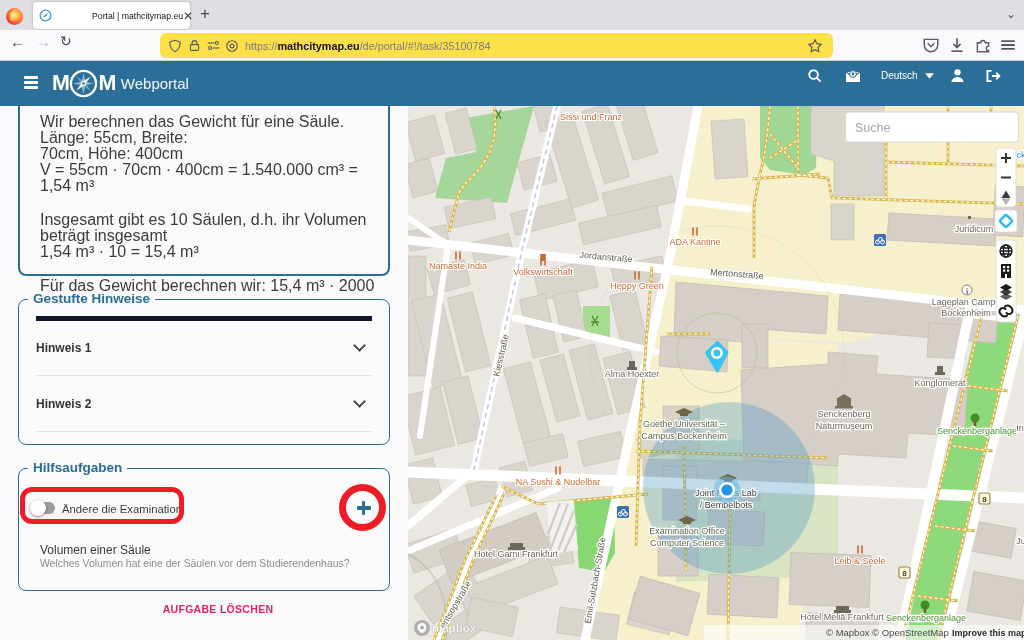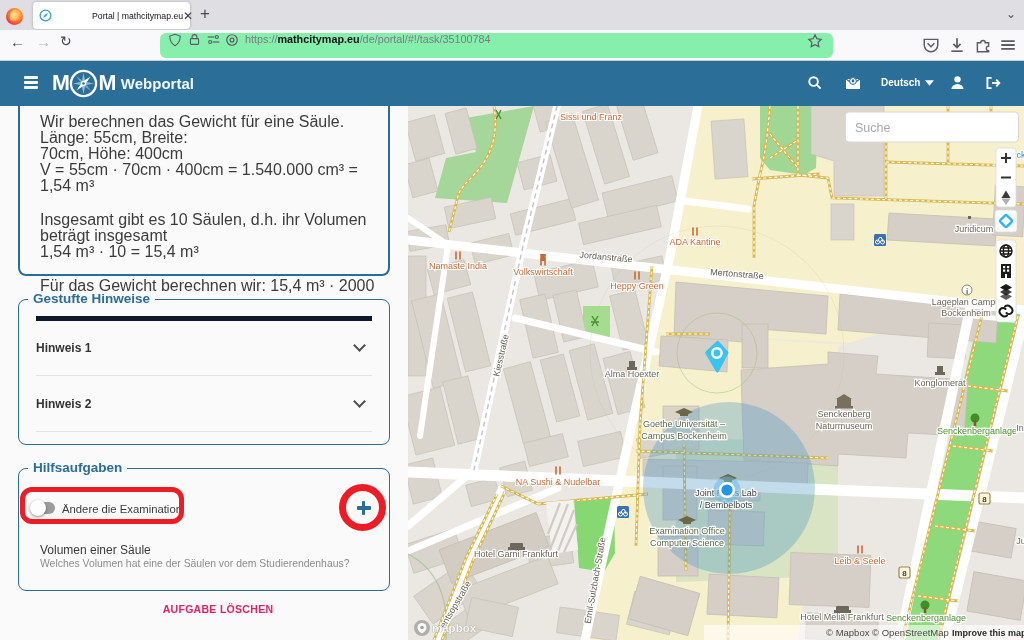--- a/index.html
+++ b/index.html
@@ -15,34 +15,34 @@
   #tab { position:absolute; left:33px; top:2px; width:157px; height:27px; background:#fff; border-radius:4px;
     box-shadow:0 0 3px rgba(0,0,0,.25); display:flex; align-items:center; }
   #tabfav { width:13px; height:13px; margin-left:6px; flex:none; }
   #tabtitle { font-size:8.7px; color:#15141a; margin-left:6px; white-space:nowrap;padding-left:34px; }
   #tabclose { margin-left:auto; margin-right:9px; color:#3a3a44; font-size:12px; }
   .newtab { position:absolute; top:4px; color:#4a4a55; font-size:17px; font-weight:400; }
   #tabchev { position:absolute; right:8px; top:7px; color:#55555f; font-size:12px; }
 
   #toolbar { position:absolute; top:30px; left:0; width:1024px; height:31px; background:#f9f9fb; border-bottom:1px solid #ccccd3; }
   .navic { position:absolute; top:3px; font-size:15px; color:#45454f; }
-  #urlbar { position:absolute; left:160px; top:3px; width:673px; height:25px; background:#86efac; border-radius:6px;
-    display:flex; align-items:flex-start; color:#5b5b66; }
+  #urlbar { position:absolute; left:160px; top:3px; width:673px; height:25px; background:#fde047; border-radius:6px;
+    display:flex; align-items:center; color:#5b5b66; }
   #urltext { font-size:10.8px; color:#7a7a85; margin-left:6px; }
   #urltext b { color:#15141a; font-weight:700; }
   .tbicon { position:absolute; top:6px; width:18px; height:18px; color:#5b5b66; }
 
   
   #appheader { position:absolute; top:61px; left:0; width:1024px; height:45px; background:#2b6e98; }
   #burger { position:absolute; left:24px; top:76px; }
   #burger div { width:14px; height:2.5px; background:#fff; margin-bottom:2.6px; border-radius:1px; }
   #logo { position:absolute; left:52px; top:61px; height:45px; display:flex; align-items:center; color:#fff; }
   .logoM { font-size:21.5px; font-weight:700; letter-spacing:-.5px; }
-  #webportal { font-size:15px; font-weight:700; color:#f2f7fa; margin-left:5px; }
-  .hdric { position:absolute; top:68px; height:29px; display:flex; align-items:center; color:#fff;font-weight:bold; }
+  #webportal { font-size:15px; font-weight:400; color:#f2f7fa; margin-left:5px; }
+  .hdric { position:absolute; top:61px; height:29px; display:flex; align-items:center; color:#fff; }
 
   
   #panel { position:absolute; top:106px; left:0; width:408px; height:534px; background:#fafafa; overflow:hidden; }
   .bluecard { position:absolute; left:18px; border:2px solid #2a6d98; border-radius:8px; background:#fafafa; }
   #card1 { top:-8px; width:372px; height:178px; padding:14px 10px 0 20px; }
   #card1 p { font-size:16px; line-height:16px; color:#3c3c3c; margin-bottom:18px; }
   .legend { position:absolute; top:-9px; left:9px; background:#fafafa; padding:0 5px; color:#2a6d98;
     font-weight:700; font-size:13.5px; white-space:nowrap; }
   #fs1 { top:193px; width:372px; height:146px; border-width:1.5px; }
   .hrow { position:absolute; left:17px; width:336px; height:60px; display:flex; align-items:center;

